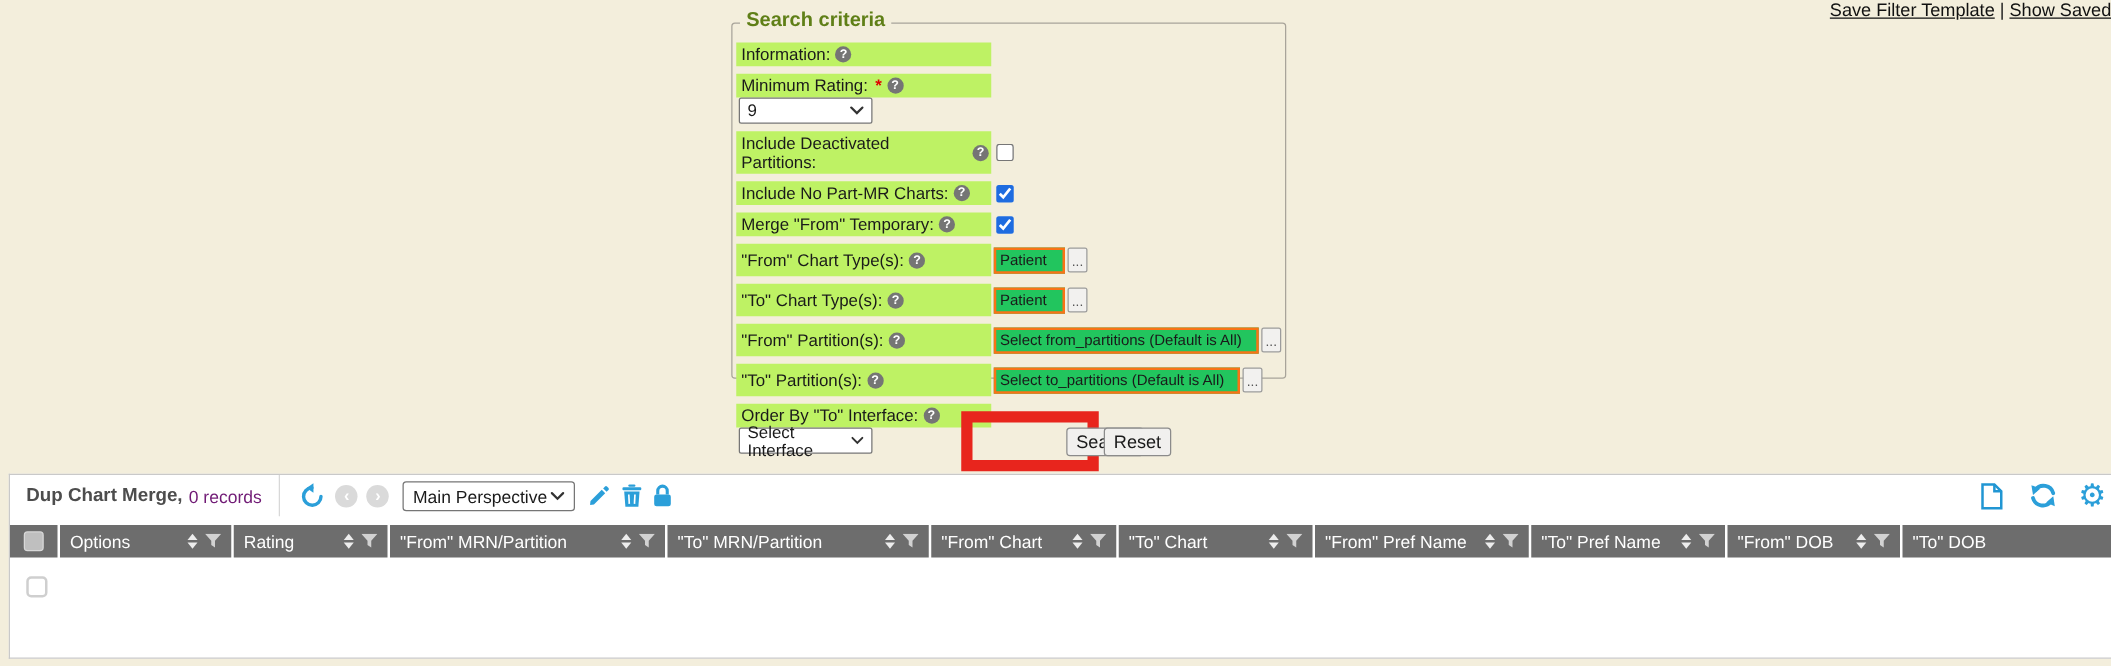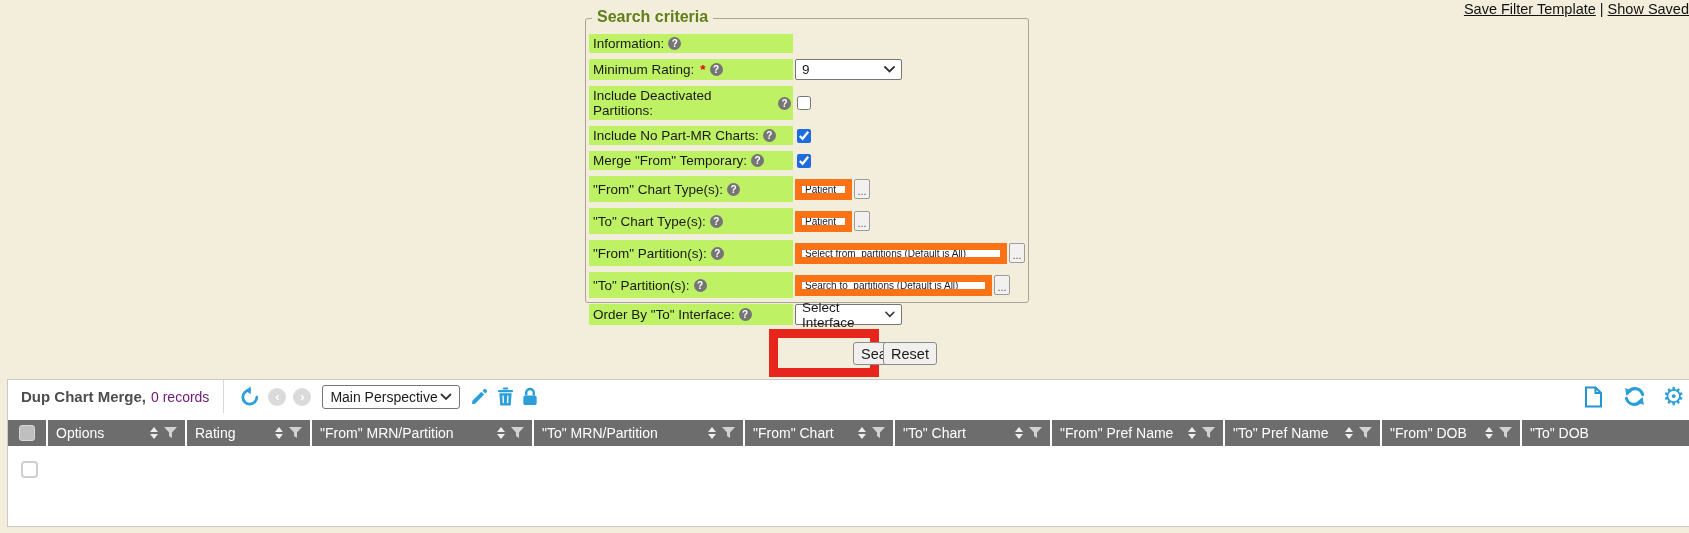--- a/index.html
+++ b/index.html
@@ -18,29 +18,29 @@
   
   .fs { position:absolute; left:585px; top:18px; width:444px; height:285px;
         border:1px solid #a8a49a; border-radius:3px; }
   .fs-legend { position:absolute; top:-11px; left:6px; background:#f3eedc; padding:0 5px;
         font-weight:bold; font-size:16px; color:#5f7f17; }
   .rows { position:absolute; left:3px; top:15px; right:3px; }
   .frow { display:flex; align-items:stretch; margin-bottom:6px; }
   .flabel { width:204px; background:#bef264; font-size:13.5px; padding:2px 2px 2px 4px;
         display:flex; align-items:center; gap:4px; flex-shrink:0; }
   .fctrl { margin-left:2px; display:flex; align-items:center; }
-  .frow.h18 { min-height:18px; } .frow.h21 { min-height:21px; } .frow.h26 { min-height:26px; }
+  .frow.h18 { min-height:18px; } .frow.h21 { min-height:21px;flex-direction:column; } .frow.h26 { min-height:26px; }
   .help { width:13px; height:13px; border-radius:50%; background:#757575; color:#fff;
         font-size:10px; font-weight:bold; display:inline-flex; align-items:center;
         justify-content:center; flex-shrink:0; line-height:13px; }
   .req { color:#e00000; font-weight:bold; margin-left:2px; }
   .selbox { height:21px; width:107px; border:1px solid #767676; border-radius:2px; background:#fff;
         display:inline-flex; align-items:center; justify-content:space-between;
         padding:0 6px; font-size:13.5px; }
-  .txtin { height:21px; border:7px solid #f97316; background:#ffffff; font-size:10px;
+  .txtin { height:21px; border:2px solid #f97316; background:#22c55e; font-size:12px;
         display:inline-flex; align-items:center; padding:0 3px; white-space:nowrap; overflow:hidden;
         font-family:"Liberation Sans","DejaVu Sans",sans-serif; }
   .dots { height:20px; min-width:16px; border:1px solid #9c9c9c; background:#f2f1ef; border-radius:2px;
         font-size:11px; color:#555; display:inline-flex; align-items:flex-end; justify-content:center;
         margin-left:2px; padding:0 2px 1px 2px; line-height:12px; }
   input[type="checkbox"] { width:14px; height:14px; accent-color:#1e6ce0; margin:0 0 0 2px; }
 
   
   .btn { position:absolute; height:23px; background:#f1f0ee; border:1px solid #8b8b8b;
         border-radius:3px; font-size:14.5px; display:flex; align-items:center; justify-content:center; }
@@ -191,21 +191,21 @@
         <div class="dots">...</div>
       </div>
     </div>
 
     <div class="frow h26">
       <div class="flabel">
         <span>"To" Partition(s):</span>
         <span class="help">?</span>
       </div>
       <div class="fctrl">
-        <div class="txtin" style="width:197px;">Search to_partitions (Default is All)</div>
+        <div class="txtin" style="width:197px;">Select to_partitions (Default is All)</div>
         <div class="dots">...</div>
       </div>
     </div>
 
     <div class="frow h21" style="margin-bottom:0;">
       <div class="flabel">
         <span>Order By "To" Interface:</span>
         <span class="help">?</span>
       </div>
       <div class="fctrl">

